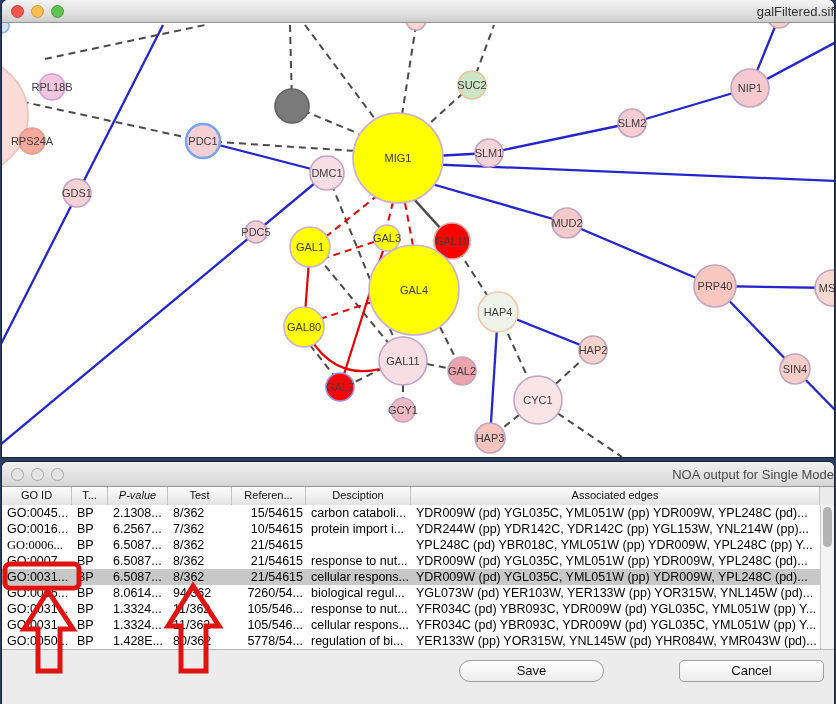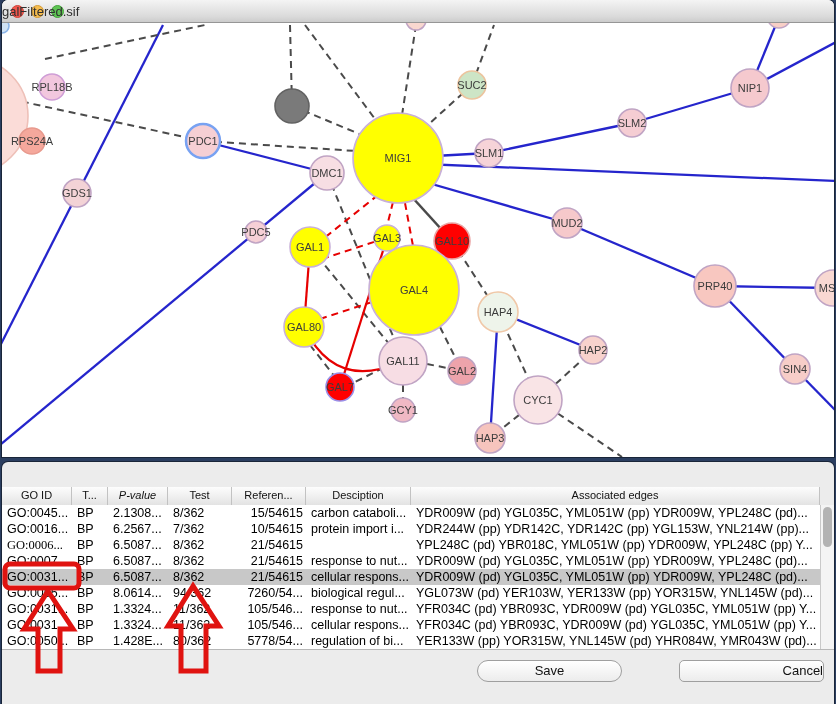--- a/index.html
+++ b/index.html
@@ -4,21 +4,21 @@
 <style>
   html,body{margin:0;padding:0}
   body{width:836px;height:704px;background:#2b3e60;position:relative;overflow:hidden;
        font-family:"Liberation Sans",sans-serif;}
   .window{position:absolute;left:2px;width:832px;box-shadow:0 0 0 1px rgba(0,0,0,.4);}
   .win-net{top:0;height:457px;background:#fff;border-radius:6px 6px 0 0;overflow:hidden;}
   .win-noa{top:462px;height:242px;background:#ececec;border-radius:6px 6px 0 0;overflow:hidden;}
   .titlebar{height:22px;background:linear-gradient(#f4f4f4,#dadada 75%,#cccccc);
             border-bottom:1px solid #969696;position:relative;display:flex;align-items:center;}
   .win-noa .titlebar{height:24px;background:linear-gradient(#f1f1f1,#d5d5d5);}
-  .title{position:absolute;left:0;right:0;text-align:left;font-size:13px;color:#303030;}
+  .title{position:absolute;left:0;right:0;text-align:right;font-size:13px;color:#303030;}
   .win-noa .title{color:#4a4a4a;}
   .tl{width:13px;height:13px;border-radius:50%;display:inline-block;box-sizing:border-box;margin-left:7px;}
   .tl:first-child{margin-left:9px;}
   .tl.red{background:#f0574d;border:1px solid #ce4238;}
   .tl.yellow{background:#f6bd4f;border:1px solid #d49a34;}
   .tl.green{background:#5fc454;border:1px solid #43a339;}
   .tl.gray{background:#e4e4e4;border:1px solid #a9a9a9;}
   .canvas{position:absolute;top:23px;left:0;right:0;bottom:0;background:#ffffff;}
   #net-svg{position:absolute;top:0;left:0;}
   #net-svg text{font-family:"Liberation Sans",sans-serif;}
@@ -32,22 +32,22 @@
   .tr.sel{background:#c8c8c8;}
   .td{box-sizing:border-box;padding:0 3px 0 5px;overflow:hidden;white-space:nowrap;flex:none;}
   .td.right{text-align:right;}
   .scrollbar{position:absolute;top:43px;right:0;width:14px;height:145px;background:#f4f4f4;
              border-left:1px solid #c9c9c9;box-sizing:border-box;}
   .thumb{position:absolute;top:2px;left:2px;width:9px;height:40px;border-radius:5px;background:#b3b3b3;}
   .bottombar{position:absolute;top:187px;left:0;right:0;bottom:0;background:#ececec;border-top:1px solid #b8b8b8;}
   .btn{position:absolute;top:10px;height:22px;width:145px;border-radius:5px;box-sizing:border-box;
        background:linear-gradient(#ffffff,#ececec);border:1px solid #9f9f9f;
        font-size:13px;color:#111;text-align:center;line-height:20px;}
-  #save-btn{left:475px;border-radius:11px;}
-  #cancel-btn{left:677px;text-align:right;}
+  #save-btn{left:457px;border-radius:11px;}
+  #cancel-btn{left:677px;}
   .annot{position:absolute;left:0;top:0;pointer-events:none;z-index:40;}
 </style>
 </head>
 <body>
 
 <div>
 
   <div class="window win-net">
     <div class="titlebar">
       <span class="tl red"></span>
@@ -162,20 +162,26 @@
           <text x="403" y="413" text-anchor="middle" font-size="11" fill="#3c3c3c">GCY1</text>
           <text x="498" y="315" text-anchor="middle" font-size="11" fill="#3c3c3c">HAP4</text>
           <text x="593" y="353" text-anchor="middle" font-size="11" fill="#3c3c3c">HAP2</text>
           <text x="538" y="403" text-anchor="middle" font-size="11" fill="#3c3c3c">CYC1</text>
           <text x="490" y="441" text-anchor="middle" font-size="11" fill="#3c3c3c">HAP3</text>
         </svg>
     </div>
   </div>
 
   <div class="window win-noa">
+    <div class="titlebar">
+      <span class="tl gray"></span>
+      <span class="tl gray"></span>
+      <span class="tl gray"></span>
+      <div class="title">NOA output for Single Mode</div>
+    </div>
     <div class="noa-header" id="noa-header">
         <div class="hcell" style="width: 70px;">GO ID</div>
         <div class="hcell" style="width: 36px;">T...</div>
         <div class="hcell" style="width: 60px; font-style: italic;">P-value</div>
         <div class="hcell" style="width: 64px;">Test</div>
         <div class="hcell" style="width: 74px;">Referen...</div>
         <div class="hcell" style="width: 105px;">Desciption</div>
         <div class="hcell" style="width: 409px;">Associated edges</div>
       </div>
     <div class="noa-rows" id="noa-rows">

